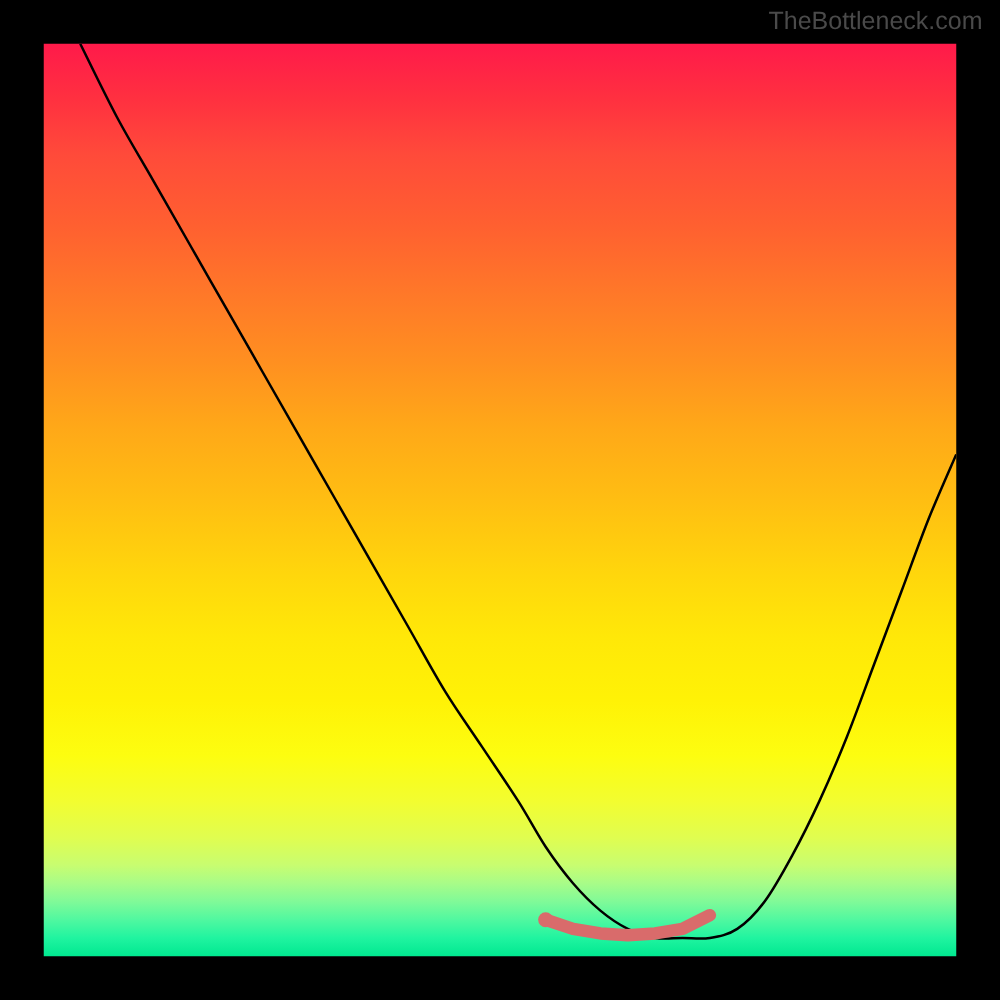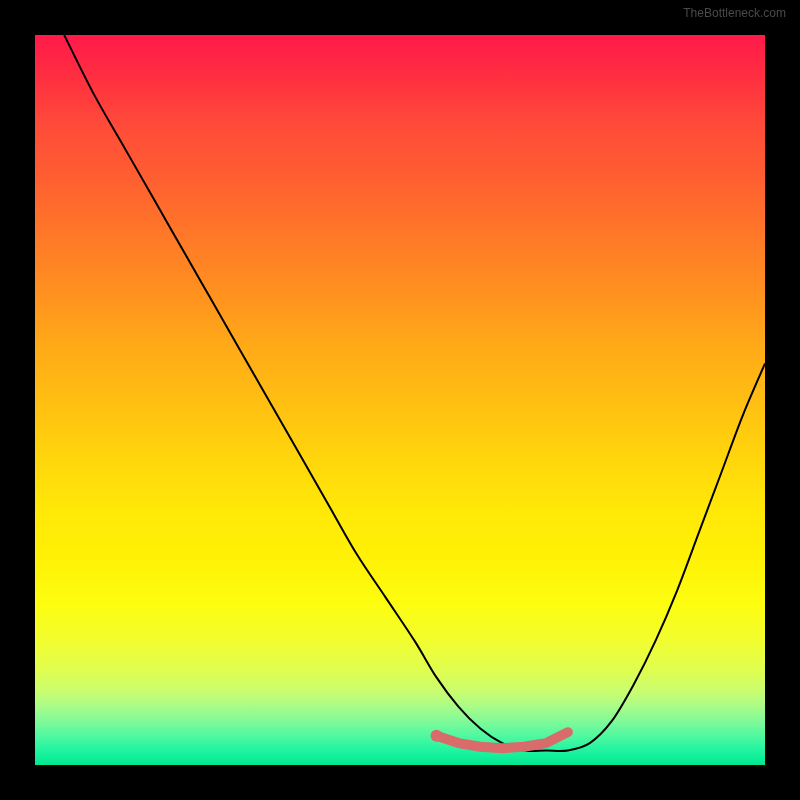--- a/index.html
+++ b/index.html
@@ -9,21 +9,21 @@
     height: 800px;
     background: #000;
     position: relative;
     font-family: Arial, sans-serif;
   }
   .watermark {
     position: absolute;
     top: 6px;
     right: 14px;
     color: #4a4a4a;
-    font-size: 12px;
+    font-size: 20px;
     font-weight: 500;
     z-index: 10;
   }
   .plot-area {
     position: absolute;
     left: 35px;
     top: 35px;
     width: 730px;
     height: 730px;
   }

